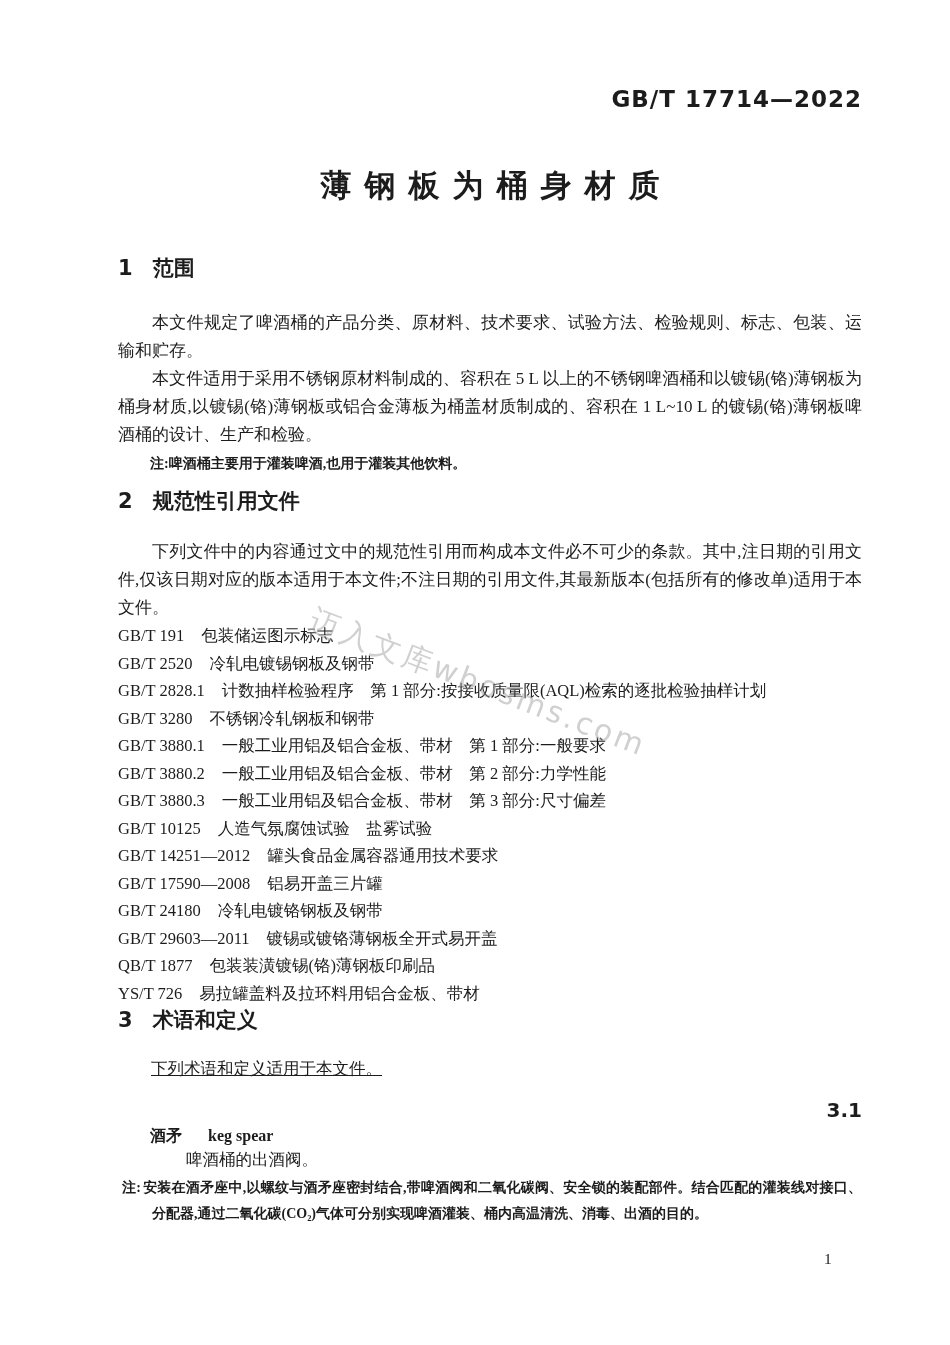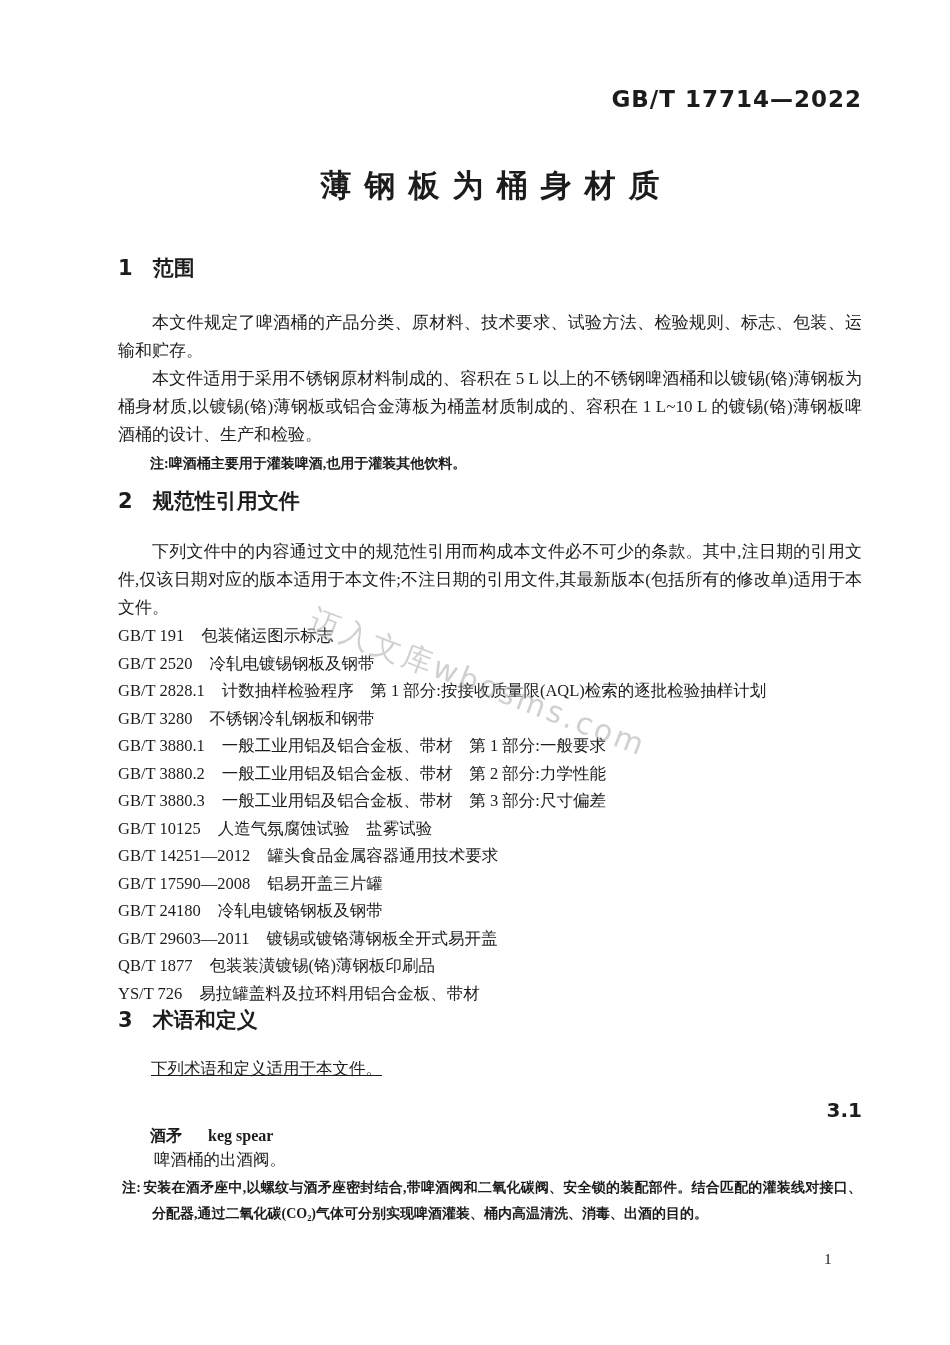--- a/index.html
+++ b/index.html
@@ -86,20 +86,21 @@
     line-height:23px;
     margin-left:32px;
     margin-top:3px;
     font-weight:bold;
   }
   .term-zh{font-family:"DejaVu Sans","Liberation Sans",sans-serif;}
   .term-en{margin-left:26px;font-family:"Liberation Serif","DejaVu Serif",serif;}
   .term-def{
     font-size:16.5px;
     line-height:23px;
+    margin-left:32px;
     margin-top:1px;
     padding-left:36px;
   }
   .note-s3{
     margin-top:4px;
     margin-left:4px;
     font-size:14px;
     line-height:26px;
     font-weight:600;
     padding-left:30px;

